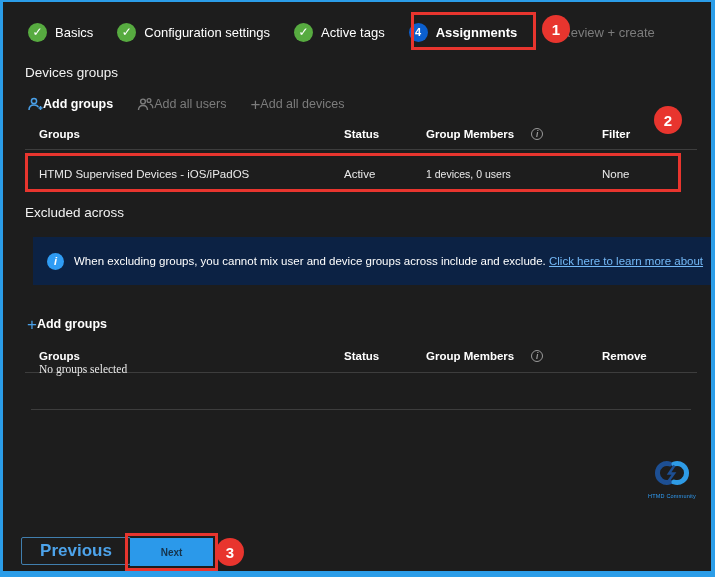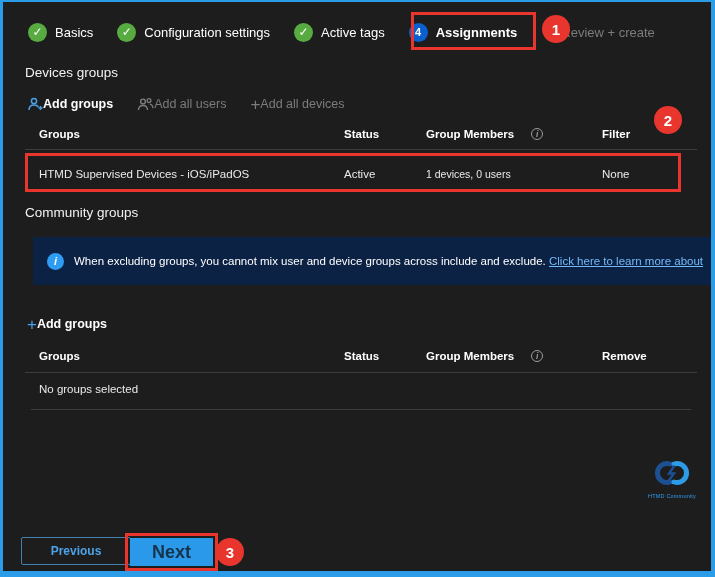--- a/index.html
+++ b/index.html
@@ -70,31 +70,31 @@
     width:17px; height:17px; border-radius:50%; background:#2f9cf4; color:#fff;
     flex:0 0 17px; display:flex; align-items:center; justify-content:center;
     font-size:11px; font-weight:700; font-style:italic;
   }
   .banner a{ color:#74b9f7; text-decoration:underline; cursor:pointer; }
 
   
   .btn-prev{
     left:18px; top:535px; width:110px; height:28px;
     background:transparent; border:1px solid #417fae; border-radius:2px;
-    color:#4da3ea; font-weight:700; font-size:12px;
+    color:#4da3ea; font-weight:700; font-size:17px;
     display:flex; align-items:center; justify-content:center; cursor:pointer;
     font-family:"Liberation Sans", sans-serif;
   }
   .next-annbox{
     left:122px; top:531px; width:93px; height:38px;
     border:3px solid #e8352e; display:flex; align-items:center; justify-content:center;
   }
   .btn-next{
     width:83px; height:28px; background:#2b99ea; border:none;
-    color:#16334b; font-weight:700; font-size:18px;
+    color:#16334b; font-weight:700; font-size:10px;
     display:flex; align-items:center; justify-content:center; cursor:pointer;
     font-family:"Liberation Sans", sans-serif;
   }
 
   
   .logo{ left:640px; top:456px; width:58px; text-align:center; }
   .logo-caption{ font-size:5.5px; color:#2f9cf4; margin-top:1px; letter-spacing:.2px; }
 </style>
 </head>
 <body>
@@ -164,21 +164,21 @@
   </div>
   <div class="abs divider" style="left:22px; top:147px; width:672px;"></div>
 
   <div class="abs tgrid trow" style="left:36px; top:163px; width:650px; height:18px;">
     <span>HTMD Supervised Devices - iOS/iPadOS</span>
     <span>Active</span>
     <span class="small">1 devices, 0 users</span>
     <span>None</span>
   </div>
 
-  <div class="abs section-heading" style="left:22px; top:203px;">Community groups</div>
+  <div class="abs section-heading" style="left:22px; top:203px;">Excluded across</div>
 
   <div class="abs banner">
     <span class="banner-i">i</span>
     <span>
       <span>When excluding groups, you cannot mix user and device groups across include and exclude.</span>
       <a>Click here to learn more about</a>
     </span>
   </div>
 
   <div class="abs actions" style="left:24px; top:311px;">
@@ -192,21 +192,21 @@
     <span>Groups</span>
     <span>Status</span>
     <span class="with-info">
       <span>Group Members</span>
       <span class="info-ring">i</span>
     </span>
     <span>Remove</span>
   </div>
   <div class="abs divider" style="left:22px; top:370px; width:672px;"></div>
 
-  <div class="abs trow" style="left:36px; top:381px;">No groups selected</div>
+  <div class="abs trow" style="left:36px; top:361px;font-family:Liberation Serif, serif;">No groups selected</div>
   <div class="abs divider" style="left:28px; top:407px; width:660px;"></div>
 
   <div class="abs logo">
     <svg width="40" height="30" viewBox="0 0 40 30">
       <path d="M18 6 A9.5 9.5 0 1 0 18 24" stroke="#1d4f93" stroke-width="5" fill="none" stroke-linecap="round"></path>
       <path d="M22 24 A9.5 9.5 0 1 0 22 6" stroke="#2e9be6" stroke-width="5" fill="none" stroke-linecap="round"></path>
       <path d="M22.5 7.5 L17 15.5 h5 L16.5 23" stroke="#1d4f93" stroke-width="2.4" fill="none"></path>
     </svg>
     <div class="logo-caption">HTMD Community</div>
   </div>

